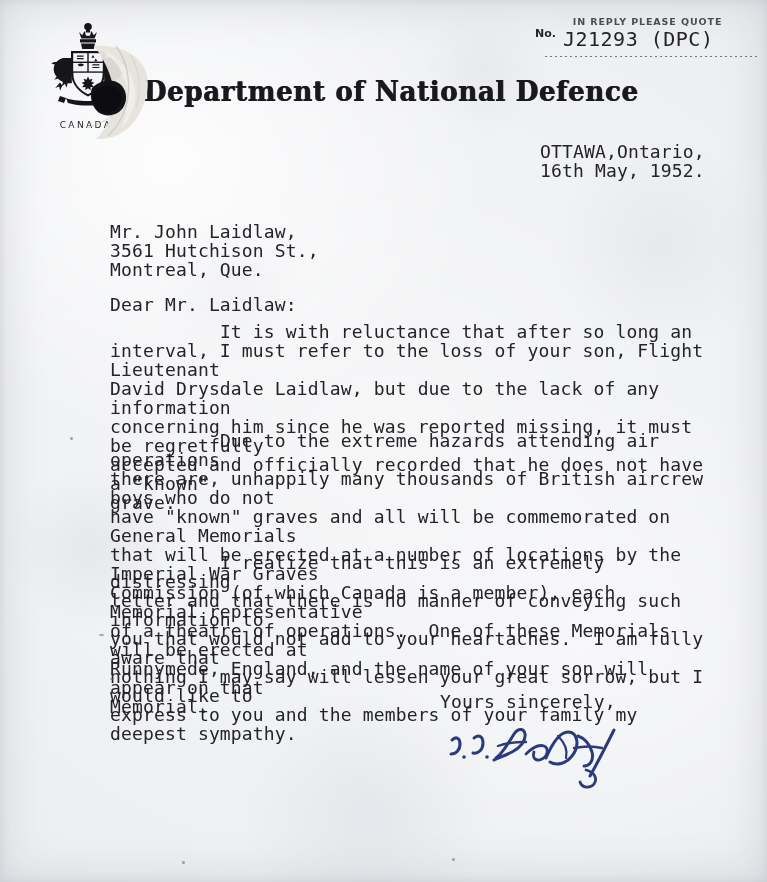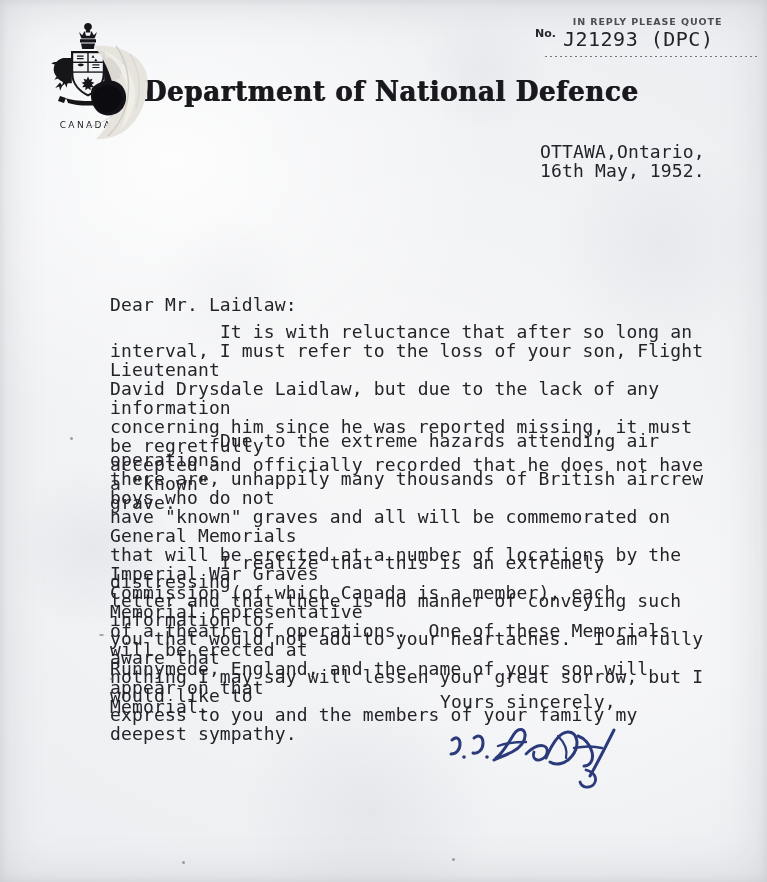--- a/index.html
+++ b/index.html
@@ -263,20 +263,23 @@
     </svg>
   </div>
 
   <div class="masthead">
     <span class="masthead-title">Department of National Defence</span>
   </div>
 
   <div class="tw dateline"><span>OTTAWA,Ontario,</span>
 <span>16th May, 1952.</span></div>
 
+  <div class="tw address"><span>Mr. John Laidlaw,</span>
+<span>3561 Hutchison St.,</span>
+<span>Montreal, Que.</span></div>
 
   <div class="tw salutation">Dear Mr. Laidlaw:</div>
 
   <div class="tw para p1">          It is with reluctance that after so long an
 interval, I must refer to the loss of your son, Flight Lieutenant
 David Drysdale Laidlaw, but due to the lack of any information
 concerning him since he was reported missing, it must be regretfully
 accepted and officially recorded that he does not have a "known"
 grave.</div>
   <div class="tw para p2">          Due to the extreme hazards attending air operations

